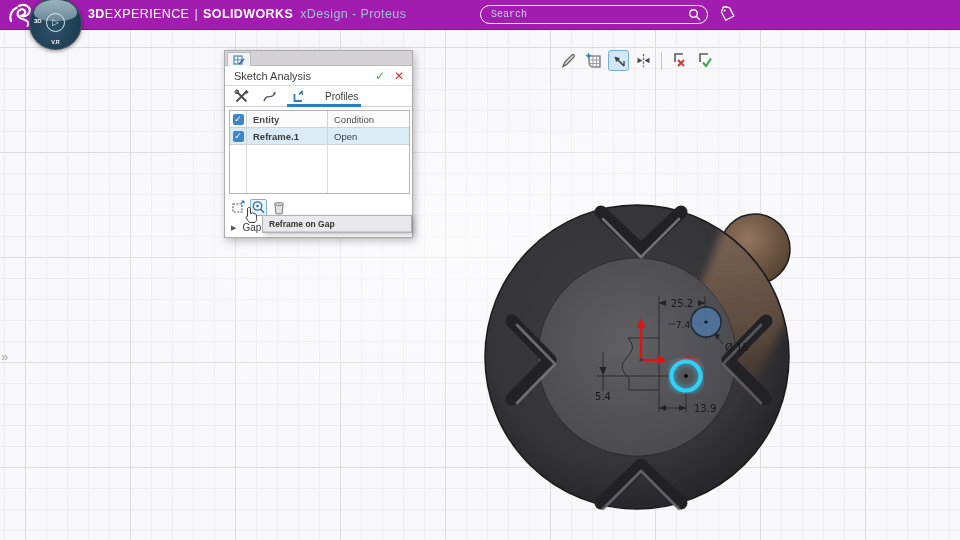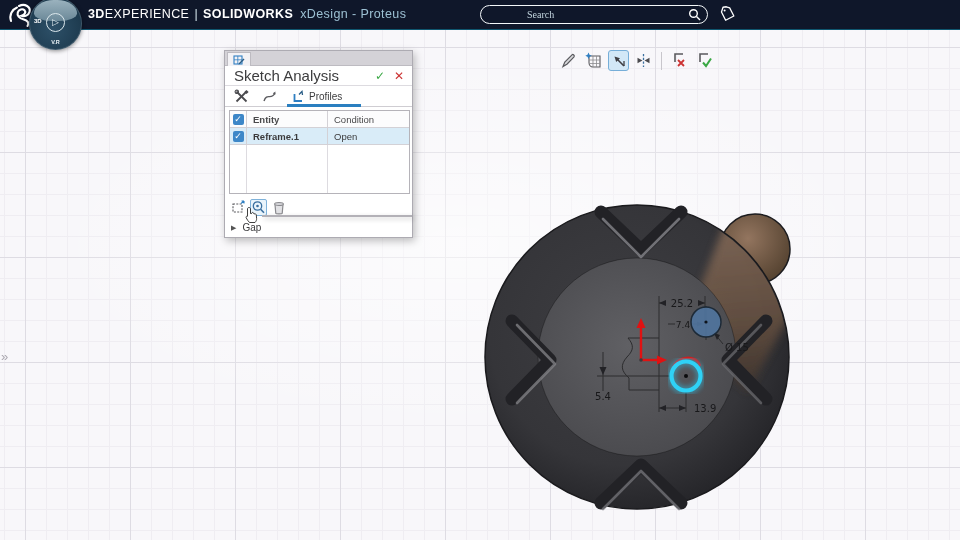--- a/index.html
+++ b/index.html
@@ -13,59 +13,59 @@
       radial-gradient(ellipse 60% 50% at 48% 42%, rgba(255,255,255,0.55), rgba(255,255,255,0) 75%),
       linear-gradient(to right, #dedce3 1px, transparent 1px),
       linear-gradient(to bottom, #dedce3 1px, transparent 1px),
       linear-gradient(to right, #efedf2 1px, transparent 1px),
       linear-gradient(to bottom, #efedf2 1px, transparent 1px);
     background-size:auto,105px 105px,105px 105px,21px 21px,21px 21px;
     background-position:0 0, 25px 17px, 25px 17px, 4px 17px, 4px 17px;
   }
 
   
-  .topbar { position:absolute; left:0; top:0; width:960px; height:30px; background:#0f172a; border-bottom:1px solid #0f566f; z-index:30; }
+  .topbar { position:absolute; left:0; top:0; width:960px; height:30px; background:#a21caf; border-bottom:1px solid #0f566f; z-index:30; }
   .logo3ds { position:absolute; left:7px; top:2px; }
   .compass { position:absolute; left:29px; top:-3px; width:53px; height:53px; border-radius:50%;
     background:radial-gradient(circle at 45% 60%, #2d5068 0%, #1d3a4e 70%, #122a3a 100%);
     box-shadow:0 1px 4px rgba(0,0,0,.45), inset 0 0 0 1px rgba(255,255,255,.15); z-index:31; }
   .compass .dome { position:absolute; left:5px; top:3px; width:43px; height:21px; border-radius:50% 50% 45% 45%/70% 70% 40% 40%;
     background:linear-gradient(#a8bfca,#73909f); opacity:.9; }
   .compass .play { position:absolute; left:17px; top:16px; width:19px; height:19px; border:1px solid #dbe7ec; border-radius:50%;
     color:#e6eff3; font-size:9px; line-height:17px; text-align:center; }
   .compass .lbl-left { position:absolute; left:5px; top:21px; font-size:6px; font-weight:bold; color:#fff; }
   .compass .lbl-bottom { position:absolute; left:0; right:0; bottom:5px; text-align:center; font-size:5.5px; font-weight:bold; color:#e8f0f4; }
   .apptitle { position:absolute; left:88px; top:7px; font-size:12.5px; letter-spacing:.4px; color:#fff; white-space:nowrap; }
   .apptitle .b { font-weight:bold; }
   .apptitle .sep { margin:0 5px; color:#cfe0e8; }
   .apptitle .app { color:#9cc0d3; margin-left:7px; }
   .searchpill { position:absolute; left:480px; top:5px; width:228px; height:19px; border:1.5px solid #f4f8fa; border-radius:10px; display:flex; align-items:center; }
-  .searchpill input { flex:1; background:transparent; border:none; outline:none; color:#e7f0f4; font-size:10px; padding:0 4px 0 10px; font-family:Liberation Serif, serif;margin-left:36px; }
+  .searchpill input { flex:1; background:transparent; border:none; outline:none; color:#e7f0f4; font-size:10px; padding:0 4px 0 10px; font-family:Liberation Mono, monospace; }
   .searchpill input::placeholder { color:#c3d6df; }
   .searchpill .mag { margin-right:6px; display:flex; }
   .tagicon { position:absolute; left:719px; top:6px; }
 
   
   .vtoolbar { position:absolute; left:558px; top:50px; display:flex; align-items:center; gap:4px; z-index:20; }
   .vbtn { width:21px; height:21px; display:flex; align-items:center; justify-content:center; border-radius:3px; }
   .vbtn.sel { background:#d2e8f7; border:1px solid #76aed8; }
   .vsep { width:1px; height:18px; background:#c8c6cc; margin:0 3px; }
 
   
   .dialog { position:absolute; left:224px; top:50px; width:189px; height:188px; background:#fff;
     border:1px solid #adabb2; box-shadow:2px 3px 8px rgba(0,0,0,.25); z-index:40; font-size:10px; color:#3a3a3c; }
   .dlg-tabstrip { position:absolute; left:0; top:0; right:0; height:15px; background:#d4d2d7; border-bottom:1px solid #bdbbc1; }
   .dlg-minitab { position:absolute; left:2px; top:1px; width:24px; height:14px; background:#f3f2f5; border:1px solid #bdbbc1; border-bottom:none; display:flex; align-items:center; justify-content:center; }
   .dlg-titlerow { position:absolute; left:0; top:15px; right:0; height:20px; border-bottom:1px solid #dddbe0; display:flex; align-items:center; }
-  .dlg-title { margin-left:9px; font-size:15px; color:#3c3c3e; }
+  .dlg-title { margin-left:9px; font-size:11px; color:#3c3c3e; }
   .dlg-accept { position:absolute; right:27px; top:3px; color:#3aa844; font-weight:bold; font-size:12px; cursor:default; }
   .dlg-close { position:absolute; right:8px; top:3px; color:#cc3333; font-weight:bold; font-size:12px; cursor:default; }
   .dlg-tabs { position:absolute; left:0; top:35px; right:0; height:21px; border-bottom:1px solid #cfcdd2; }
   .dlg-tabicon { position:absolute; top:2px; width:17px; height:17px; display:flex; align-items:center; justify-content:center; }
-  .tab-profiles { position:absolute; left:66px; top:2px; height:17px; display:flex; align-items:center; gap:4px; }
+  .tab-profiles { position:absolute; left:66px; top:2px; height:17px; display:flex; align-items:center; gap:20px; }
   .tab-profiles .lbl { font-size:10px; color:#3c3c3e; }
   .tab-underline { position:absolute; left:62px; bottom:-1px; width:74px; height:3px; background:#2a7fc0; }
   .dlg-table { position:absolute; left:4px; top:59px; width:181px; height:84px; border:1px solid #b5b3b9; background:#fff; }
   .trow { display:flex; height:17px; align-items:stretch; border-bottom:1px solid #d3d1d6; }
   .trow.hdr { background:#fcfcfd; color:#4a4a4c; }
   .trow.sel { background:#d9ecf8; }
   .tc { display:flex; align-items:center; padding-left:6px; font-size:9.5px; border-right:1px solid #d3d1d6; }
   .tc.cb { width:17px; justify-content:center; padding-left:0; }
   .tc.c1 { width:81px;font-weight:bold; }
   .tc.c2 { flex:1; border-right:none; }
@@ -362,20 +362,21 @@
           </svg>
       </div>
     </div>
     <div class="gap-row">
       <span class="arrow">▶</span>
       <span class="lbl">Gap</span>
     </div>
   </div>
 
   <div class="tooltip">
+    <div class="tt-h">Reframe on Gap</div>
   </div>
 
   <span class="handcur">
     <svg width="15" height="18" viewBox="0 0 15 18">
         <path d="M5,1.5 C5.9,1.5 6.5,2.1 6.5,3 V7.5 L7.5,7.6 L7.8,6.9 C8.2,6.2 9.4,6.4 9.6,7.2 L10,8 L10.8,7.8 C11.5,7.7 12.2,8.2 12.3,9 L12.6,12.5 C12.7,14 12,15.5 11,16.5 H5.5 C4.2,15.2 3,13.5 2.2,11.8 C1.8,10.9 2.4,10 3.3,10.2 L3.5,10.3 V3 C3.5,2.1 4.1,1.5 5,1.5 Z" fill="#fff" stroke="#2a2a2a" stroke-width="0.9" stroke-linejoin="round"></path>
       </svg>
   </span>
 
   <span class="panel-expander">»</span>
 

